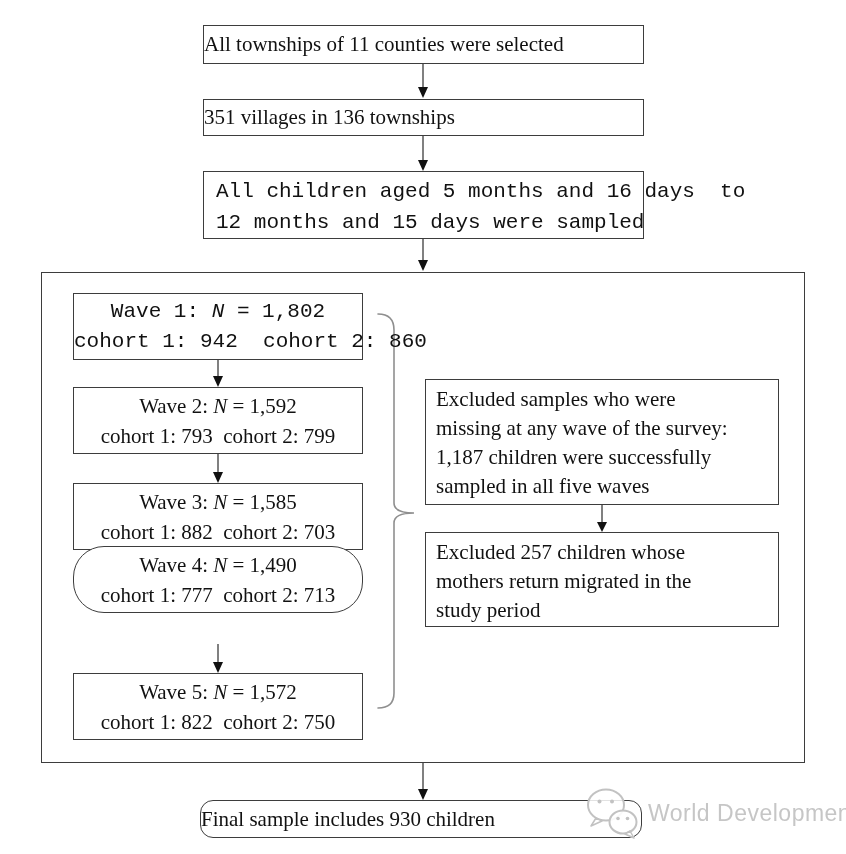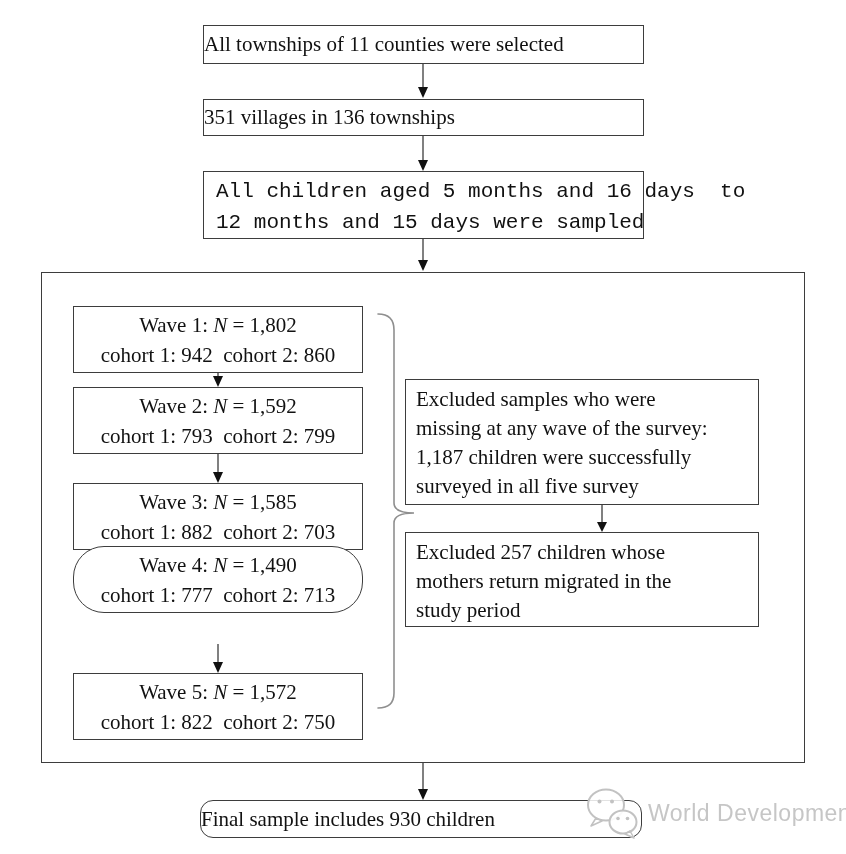--- a/index.html
+++ b/index.html
@@ -43,21 +43,21 @@
     left: 73px;
     width: 290px;
     height: 67px;
     padding-top: 3px;
     text-align: center;
     line-height: 30px;
   }
   .pre { white-space: pre; }
   .wave-n { font-style: italic; }
   .excl-box {
-    left: 405px;
+    left: 425px;
     width: 354px;
     padding: 5px 6px 0 10px;
     text-align: left;
     line-height: 29px;
   }
   .text-line { white-space: pre; }
   .sampling-box {
     padding: 4px 6px 0 12px;
     text-align: left;
     line-height: 31px;
@@ -132,21 +132,21 @@
 
   <div class="box center-flex" style="left:203px; top:99px; width:441px; height:37px;">
     <span>351 villages in 136 townships</span>
   </div>
 
   <div class="box sampling-box" style="left:203px; top:171px; width:441px; height:68px;font-family:Liberation Mono, monospace;">
     <div class="text-line">All children aged 5 months and 16 days  to</div>
     <div class="text-line">12 months and 15 days were sampled</div>
   </div>
 
-  <div class="box wave-box" style="top:306px;">
+  <div class="box wave-box" style="top:293px;font-family:Liberation Mono, monospace;">
     <div class="pre"><span>Wave 1: </span><span class="wave-n">N</span><span> = 1,802</span></div>
     <div class="pre">cohort 1: 942  cohort 2: 860</div>
   </div>
 
   <div class="box wave-box" style="top:387px;">
     <div class="pre"><span>Wave 2: </span><span class="wave-n">N</span><span> = 1,592</span></div>
     <div class="pre">cohort 1: 793  cohort 2: 799</div>
   </div>
 
   <div class="box wave-box" style="top:483px;text-align:center;">
@@ -161,21 +161,21 @@
 
   <div class="box wave-box" style="top:673px;">
     <div class="pre"><span>Wave 5: </span><span class="wave-n">N</span><span> = 1,572</span></div>
     <div class="pre">cohort 1: 822  cohort 2: 750</div>
   </div>
 
   <div class="box excl-box" style="top:379px; height:126px;">
     <div class="text-line">Excluded samples who were</div>
     <div class="text-line">missing at any wave of the survey:</div>
     <div class="text-line">1,187 children were successfully</div>
-    <div class="text-line">surveyed in all five survey</div>
+    <div class="text-line">sampled in all five waves</div>
   </div>
 
   <div class="box excl-box" style="top:532px; height:95px;">
     <div class="text-line">Excluded 257 children whose</div>
     <div class="text-line">mothers return migrated in the</div>
     <div class="text-line">study period</div>
   </div>
 
   <div class="box center-flex" style="left:200px; top:800px; width:442px; height:38px;border-radius:13px;">
     <span>Final sample includes 930 children</span>

